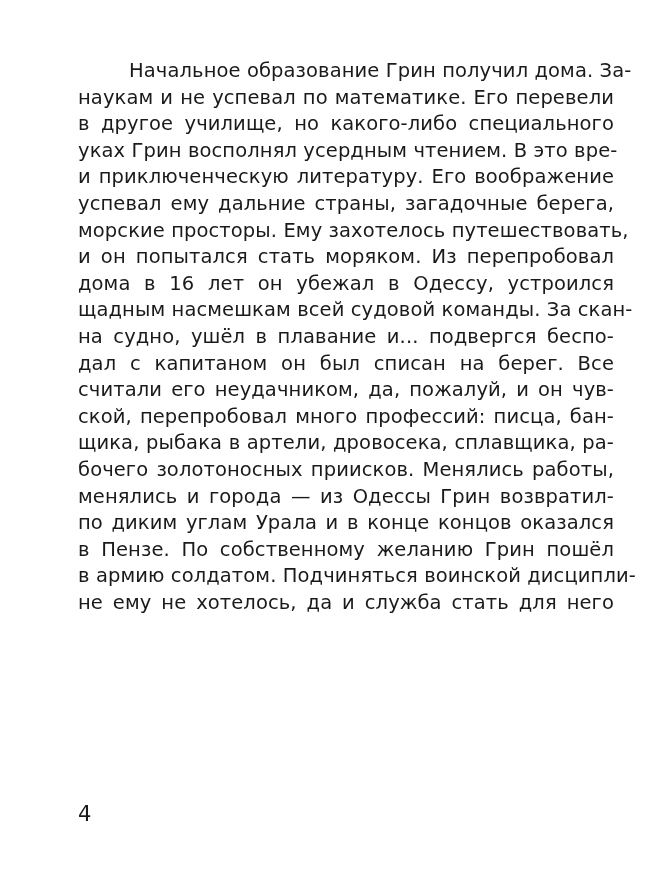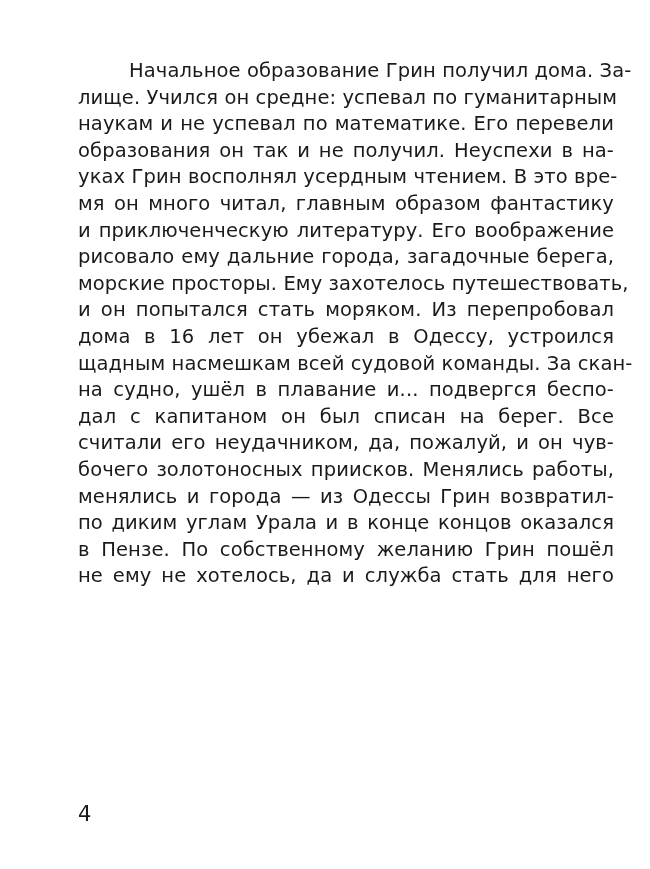--- a/index.html
+++ b/index.html
@@ -51,35 +51,36 @@
       line-height: 28px;
       color: #1a1a1a;
     }
   </style>
 </head>
 <body>
 
 <div class="page">
   <div class="text-block">
     <div class="line indent">Начальное образование Грин получил дома. За-</div>
-    <div class="line">лище. Учился он средне: успевал по гуманитарным</div>
     <div class="line">наукам и не успевал по математике. Его перевели</div>
-    <div class="line">образования он так и не получил. Неуспехи в на-</div>
+    <div class="line">в другое училище, но какого-либо специального</div>
     <div class="line">уках Грин восполнял усердным чтением. В это вре-</div>
-    <div class="line">мя он много читал, главным образом фантастику</div>
     <div class="line">и приключенческую литературу. Его воображение</div>
-    <div class="line">рисовало ему дальние города, загадочные берега,</div>
+    <div class="line">успевал ему дальние страны, загадочные берега,</div>
     <div class="line">морские просторы. Ему захотелось путешествовать,</div>
     <div class="line">и он попытался стать моряком. Из перепробовал</div>
     <div class="line">дома в 16 лет он убежал в Одессу, устроился</div>
     <div class="line">щадным насмешкам всей судовой команды. За скан-</div>
     <div class="line">на судно, ушёл в плавание и... подвергся беспо-</div>
     <div class="line">дал с капитаном он был списан на берег. Все</div>
     <div class="line">считали его неудачником, да, пожалуй, и он чув-</div>
+    <div class="line">ской, перепробовал много профессий: писца, бан-</div>
+    <div class="line">щика, рыбака в артели, дровосека, сплавщика, ра-</div>
     <div class="line">бочего золотоносных приисков. Менялись работы,</div>
     <div class="line">менялись и города — из Одессы Грин возвратил-</div>
     <div class="line">по диким углам Урала и в конце концов оказался</div>
     <div class="line">в Пензе. По собственному желанию Грин пошёл</div>
+    <div class="line">в армию солдатом. Подчиняться воинской дисципли-</div>
     <div class="line last">не ему не хотелось, да и служба стать для него</div>
   </div>
 
   <div class="page-number">4</div>
 </div>
 
 </body></html>

